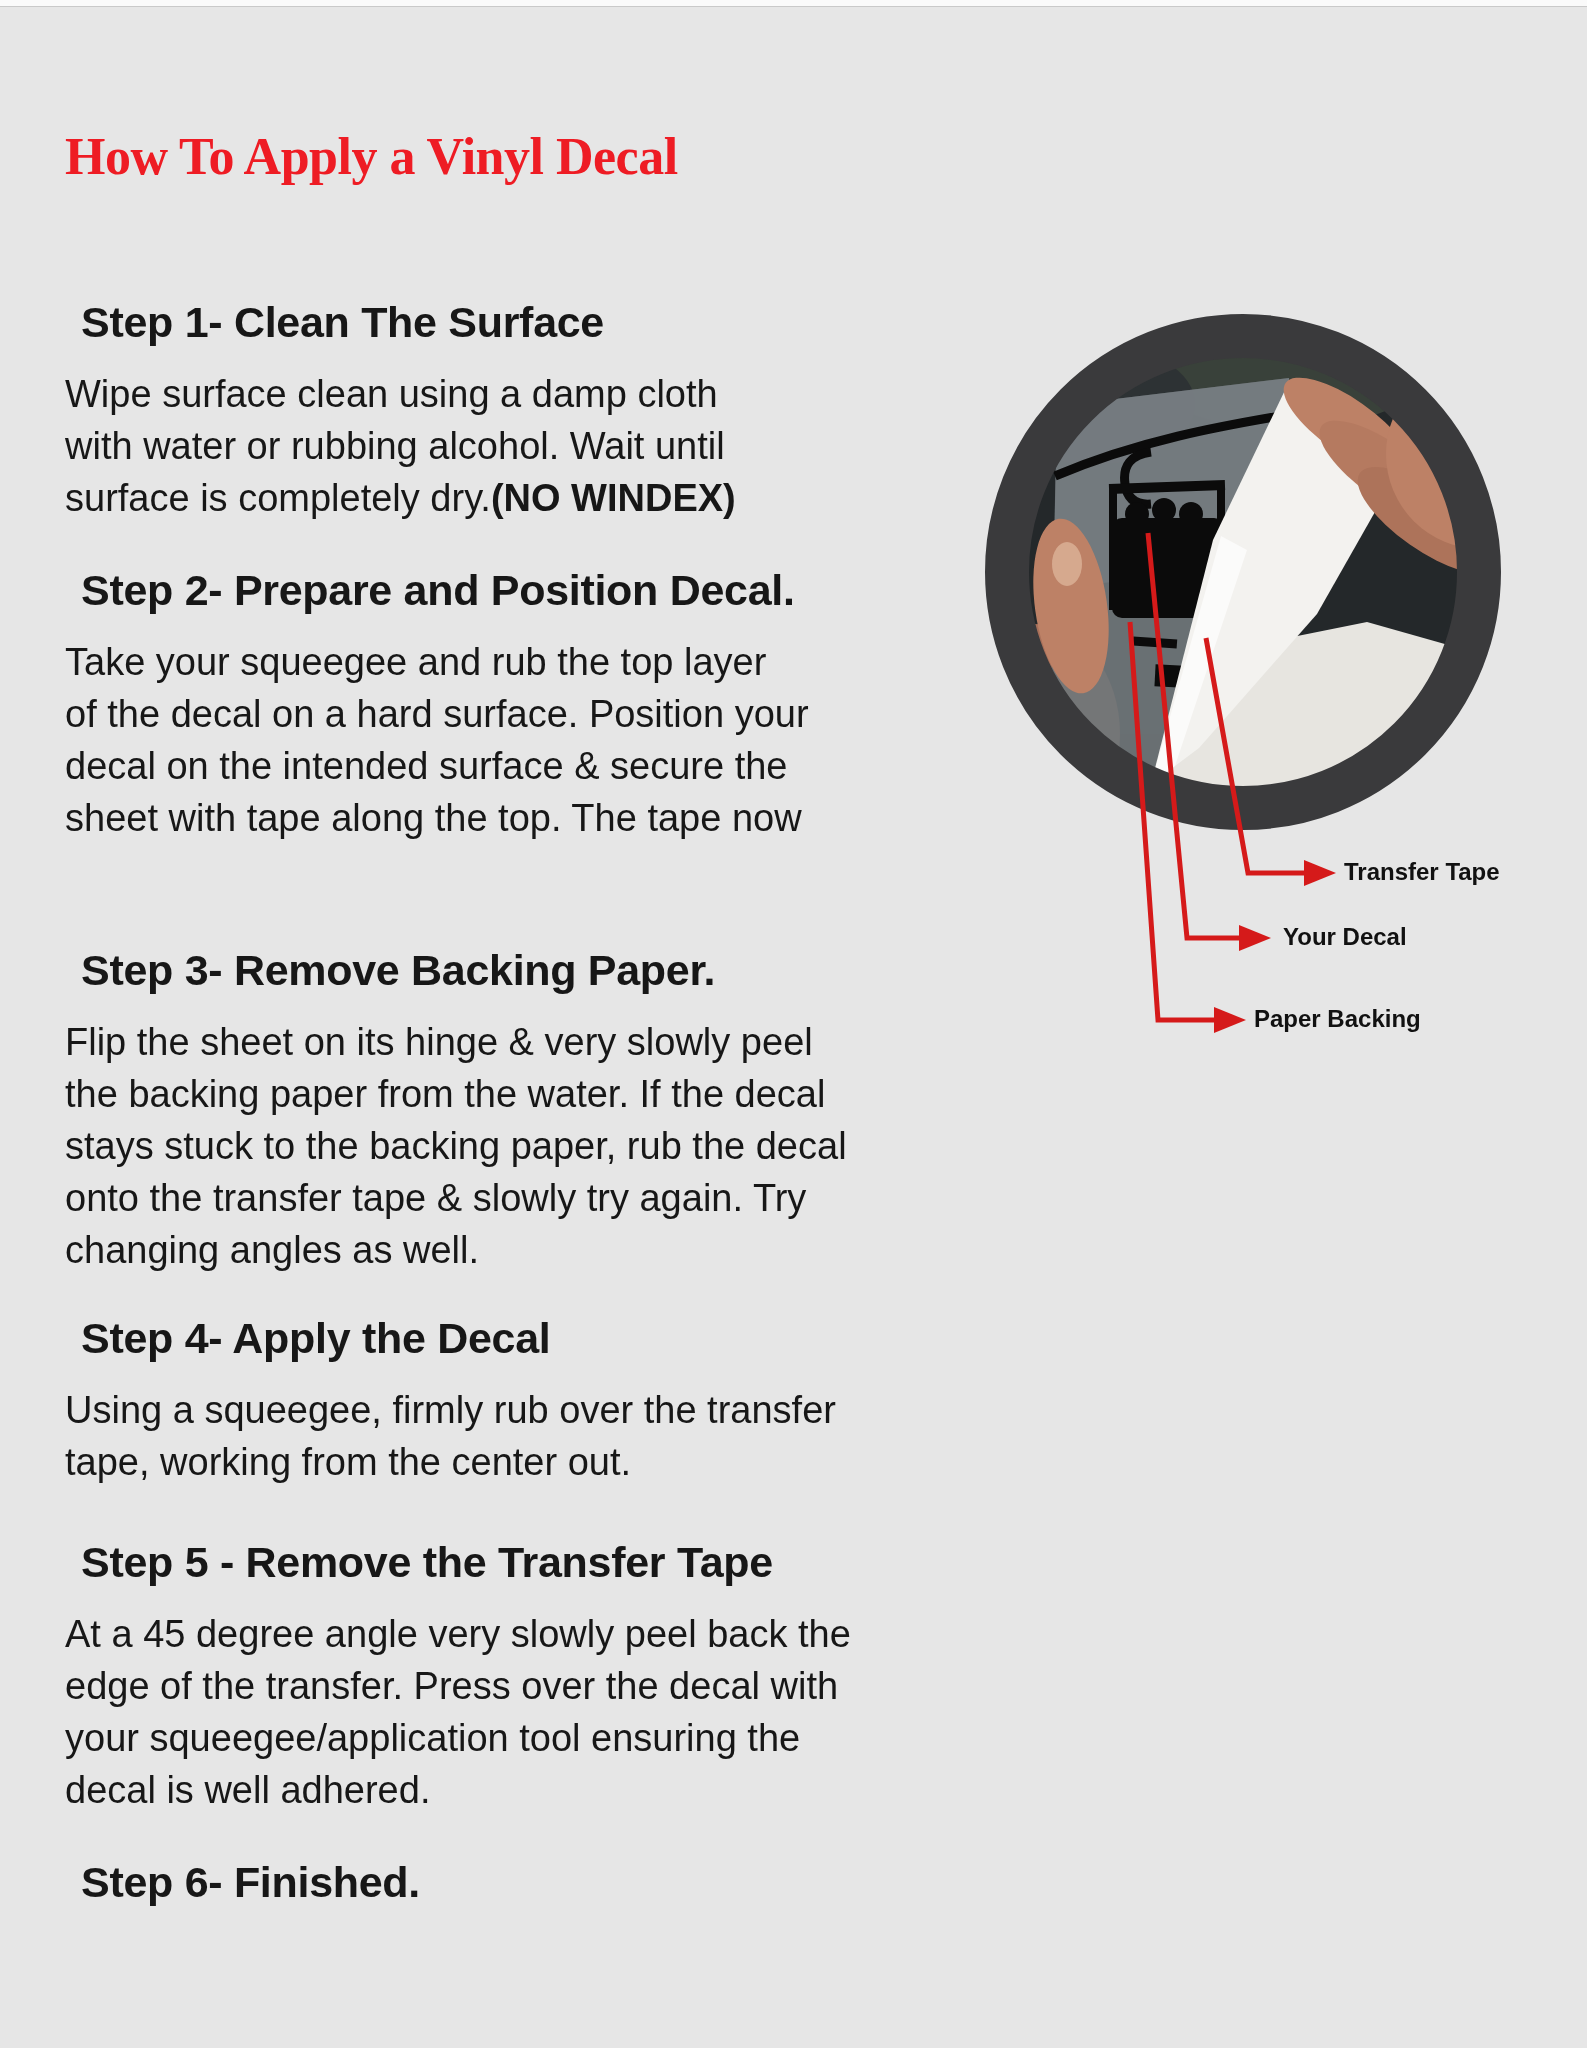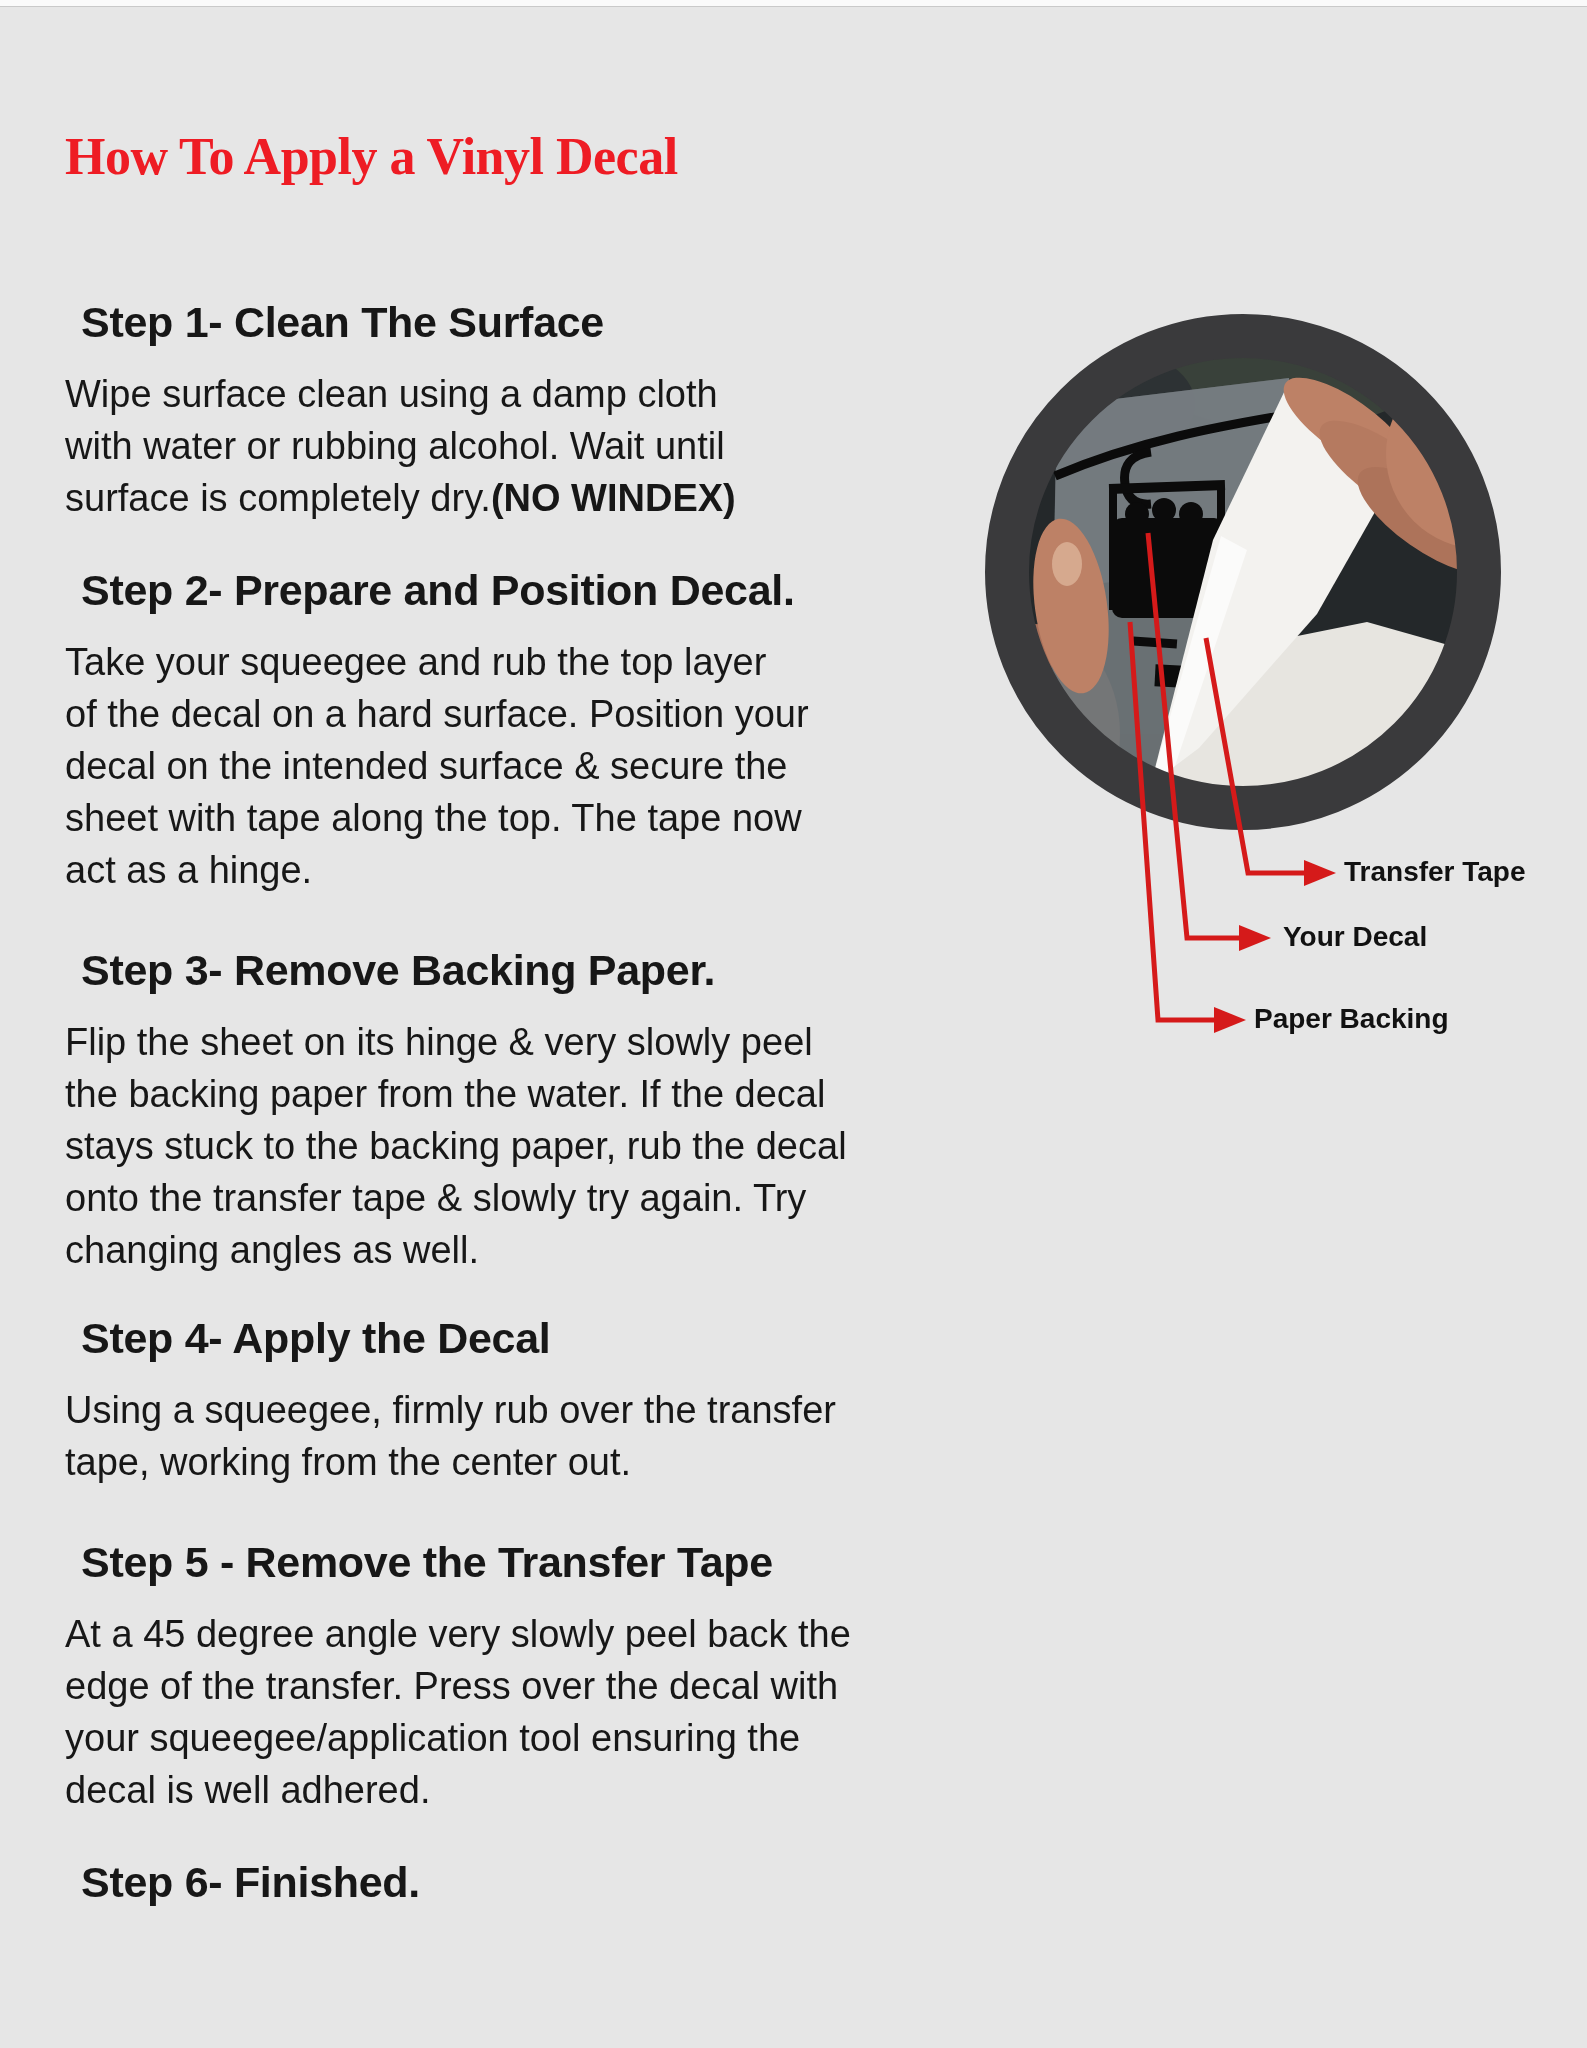--- a/index.html
+++ b/index.html
@@ -33,21 +33,21 @@
   .step .body{margin-top:21px;}
   .bl{
     height:52px;font-size:38px;line-height:52px;font-weight:400;
     color:var(--text-black);white-space:nowrap;
   }
   .bold-note{font-weight:700;}
   
   .photo{position:absolute;left:985px;top:314px;width:516px;height:516px;}
   .annot{position:absolute;left:900px;top:450px;width:700px;height:650px;pointer-events:none;}
   .annot-label{
-    position:absolute;font-size:28px;line-height:30px;font-weight:700;
+    position:absolute;font-size:24px;line-height:30px;font-weight:700;
     color:var(--label-black);white-space:nowrap;
   }
 </style>
 </head>
 <body>
 
 <div class="page">
   <div class="top-edge"></div>
 
   <h1 class="title">How To Apply a Vinyl Decal</h1>
@@ -61,21 +61,20 @@
     </div>
   </section>
 
   <section class="step" style="top:550px">
     <h2>Step 2- Prepare and Position Decal.</h2>
     <div class="body">
       <div class="bl">Take your squeegee and rub the top layer</div>
       <div class="bl">of the decal on a hard surface. Position your</div>
       <div class="bl">decal on the intended surface &amp; secure the</div>
       <div class="bl">sheet with tape along the top. The tape now</div>
-      <div class="bl">act as a hinge.</div>
     </div>
   </section>
 
   <section class="step" style="top:930px">
     <h2>Step 3- Remove Backing Paper.</h2>
     <div class="body">
       <div class="bl">Flip the sheet on its hinge &amp; very slowly peel</div>
       <div class="bl">the backing paper from the water. If the decal</div>
       <div class="bl">stays stuck to the backing paper, rub the decal</div>
       <div class="bl">onto the transfer tape &amp; slowly try again. Try</div>

